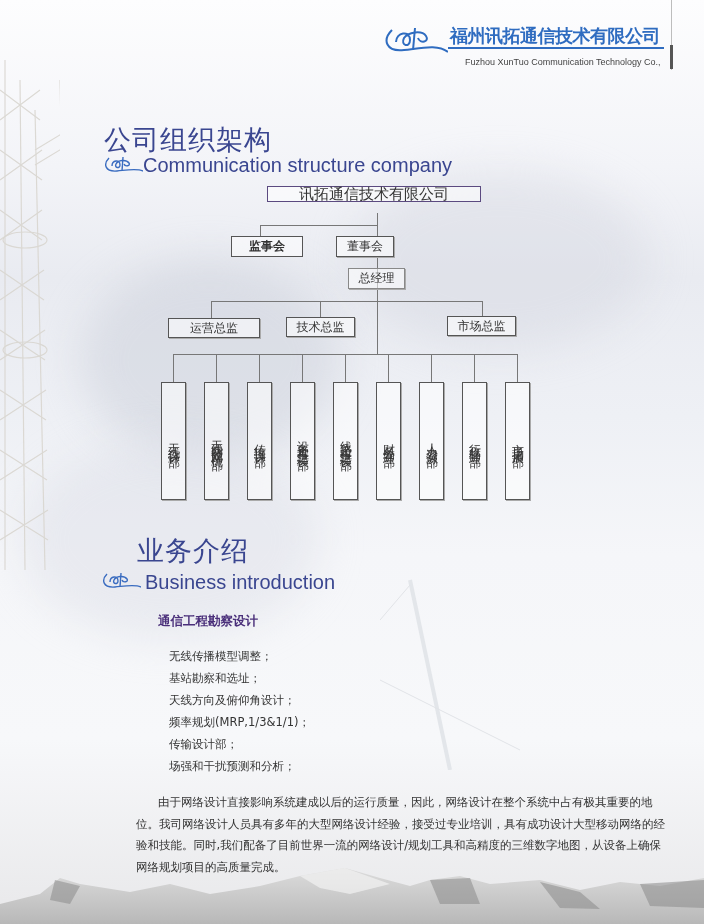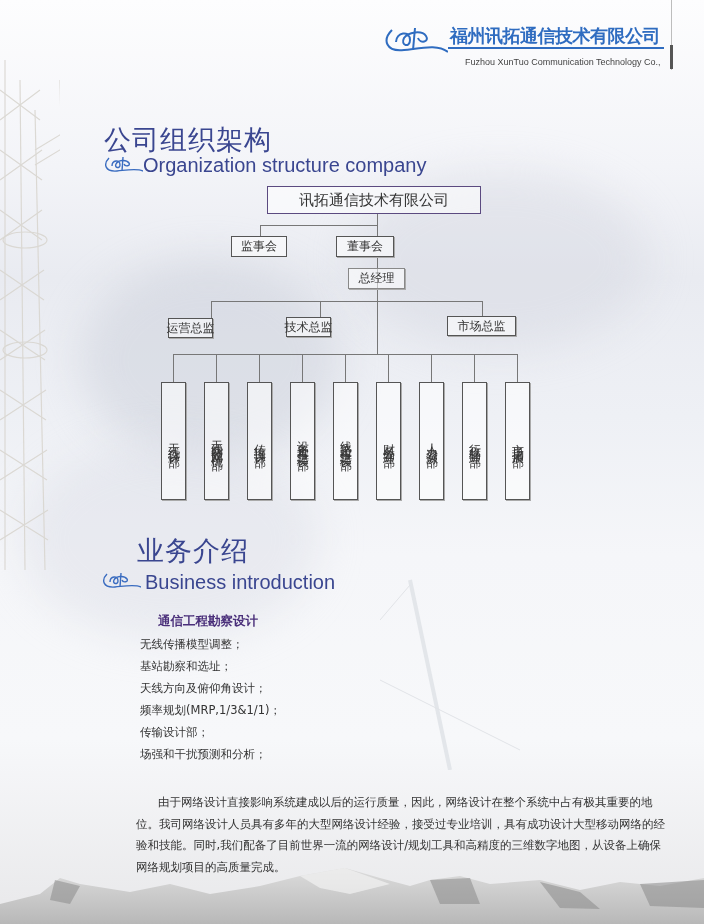--- a/index.html
+++ b/index.html
@@ -27,21 +27,21 @@
 
   .box { position:absolute; border:1px solid #555; background:rgba(255,255,255,0.55); box-sizing:border-box;
          display:flex; align-items:center; justify-content:center; font-size:12px; color:#333; white-space:nowrap; }
   .box.top { border-color:#5b4a80; font-size:15px; }
   .box.shadow { box-shadow:1px 1px 0 #aaa; }
   .vbox { position:absolute; top:382px; width:25px; height:118px; border:1px solid #555; box-sizing:border-box;
           background:rgba(255,255,255,0.55); box-shadow:1px 1px 0 #aaa;
           display:flex; flex-direction:column; align-items:center; justify-content:center; font-size:12px; line-height:17px; color:#333; }
   .ln { position:absolute; background:#777; }
 
-  .body-text { position:absolute; left:140px; font-size:11.5px; color:#333; white-space:nowrap; }
+  .body-text { position:absolute; left:169px; font-size:11.5px; color:#333; white-space:nowrap;margin-top:12px; }
   .sub-head { position:absolute; left:158px; top:613px; font-size:12.5px; font-weight:bold; color:#4a2f7a; }
   .para { position:absolute; left:136px; top:768px; width:530px; font-size:11.5px; color:#333; line-height:21.5px; text-indent:22px;margin-top:24px; }
 </style>
 </head>
 <body>
 
 <div class="bg-cloud" style="left:80px;top:260px;width:260px;height:200px;background:rgba(200,204,215,0.45);"></div>
 <div class="bg-cloud" style="left:350px;top:170px;width:300px;height:180px;background:rgba(210,212,222,0.4);"></div>
 <div class="bg-cloud" style="left:20px;top:440px;width:300px;height:200px;background:rgba(215,218,228,0.4);"></div>
 
@@ -94,47 +94,47 @@
 <div class="company-en">Fuzhou XunTuo Communication Technology Co.,</div>
 
 <div class="sec-cn" style="left:104px;top:122px;">公司组织架构</div>
 <svg class="sec-logo" viewBox="0 0 40 22" style="left:103px;top:154px;">
   <g fill="none" stroke="#3a6cc0" stroke-width="1.4">
     <path d="M6 4 C0 10 2 18 14 17 C24 16 34 14 40 17"></path>
     <path d="M9 12 C9 6 17 5 17 11 C17 15 11 14 13 10 C15 6 23 5 26 9 C28 12 22 13 21 10"></path>
     <line x1="20" y1="3" x2="19" y2="17"></line>
   </g>
 </svg>
-<div class="sec-en" style="left:143px;top:154px;">Organization structure company</div>
+<div class="sec-en" style="left:143px;top:154px;">Communication structure company</div>
 
 <div class="ln" style="left:377px;top:213px;width:1px;height:24px;"></div>
 <div class="ln" style="left:260px;top:225px;width:118px;height:1px;"></div>
 <div class="ln" style="left:260px;top:225px;width:1px;height:11px;"></div>
 <div class="ln" style="left:377px;top:256px;width:1px;height:98px;"></div>
 <div class="ln" style="left:211px;top:301px;width:272px;height:1px;"></div>
 <div class="ln" style="left:211px;top:301px;width:1px;height:17px;"></div>
 <div class="ln" style="left:320px;top:301px;width:1px;height:16px;"></div>
 <div class="ln" style="left:482px;top:301px;width:1px;height:15px;"></div>
 <div class="ln" style="left:173px;top:354px;width:345px;height:1px;"></div>
 <div class="ln" style="left:173px;top:354px;width:1px;height:28px;"></div>
 <div class="ln" style="left:216px;top:354px;width:1px;height:28px;"></div>
 <div class="ln" style="left:259px;top:354px;width:1px;height:28px;"></div>
 <div class="ln" style="left:302px;top:354px;width:1px;height:28px;"></div>
 <div class="ln" style="left:345px;top:354px;width:1px;height:28px;"></div>
 <div class="ln" style="left:388px;top:354px;width:1px;height:28px;"></div>
 <div class="ln" style="left:431px;top:354px;width:1px;height:28px;"></div>
 <div class="ln" style="left:474px;top:354px;width:1px;height:28px;"></div>
 <div class="ln" style="left:517px;top:354px;width:1px;height:28px;"></div>
 
-<div class="box top" style="left:267px;top:186px;width:214px;height:28px;">讯拓通信技术有限公司</div>
-<div class="box" style="left:231px;top:236px;width:56px;height:21px;">监事会</div>
+<div class="box top" style="left:267px;top:186px;width:214px;height:16px;">讯拓通信技术有限公司</div>
+<div class="box" style="left:231px;top:236px;width:72px;height:21px;font-weight:bold;">监事会</div>
 <div class="box shadow" style="left:336px;top:236px;width:58px;height:21px;">董事会</div>
 <div class="box shadow" style="left:348px;top:268px;width:57px;height:21px;border-color:#888;">总经理</div>
-<div class="box shadow" style="left:168px;top:318px;width:45px;height:20px;">运营总监</div>
-<div class="box shadow" style="left:286px;top:317px;width:45px;height:20px;">技术总监</div>
+<div class="box shadow" style="left:168px;top:318px;width:92px;height:20px;">运营总监</div>
+<div class="box shadow" style="left:286px;top:317px;width:69px;height:20px;">技术总监</div>
 <div class="box shadow" style="left:447px;top:316px;width:69px;height:20px;">市场总监</div>
 
 <div class="vbox" style="left:161px;">
     <span style="writing-mode:vertical-rl;letter-spacing:3px;">无线设计部</span>
   </div>
 <div class="vbox" style="left:204px;">
     <span style="writing-mode:vertical-rl;letter-spacing:3px;">无线网规网优部</span>
   </div>
 <div class="vbox" style="left:247px;">
     <span style="writing-mode:vertical-rl;letter-spacing:3px;">传输设计部</span>

